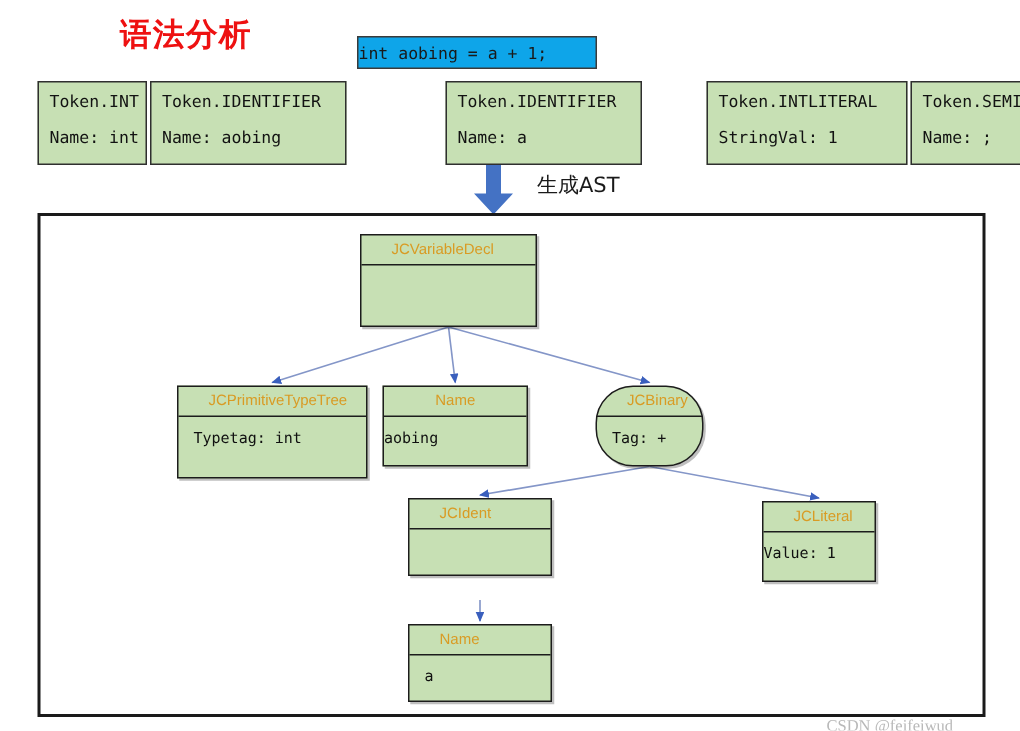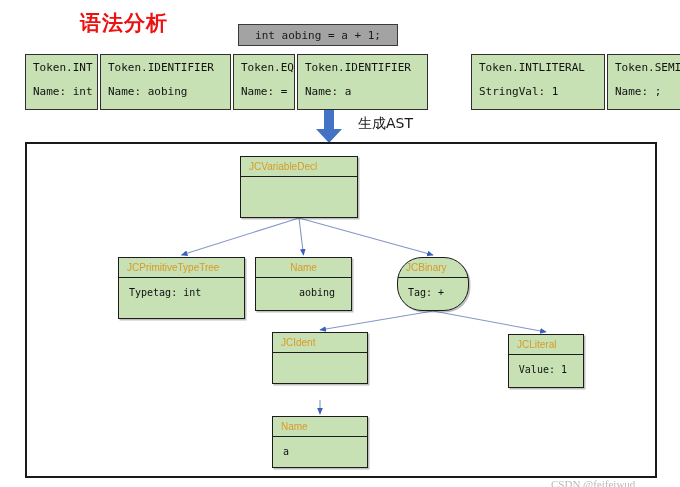--- a/index.html
+++ b/index.html
@@ -32,25 +32,25 @@
     letter-spacing: 1px;
     line-height: 26px;
     white-space: nowrap;
   }
 
   
   #code-box {
     left: 238px; top: 24px;
     width: 160px; height: 22px;
     border: 1.5px solid #3a3a3a;
-    background: #a3a3a3;
+    background: #0ea5e9;
     box-sizing: border-box;
     display: flex;
     align-items: center;
-    justify-content: center;
+    justify-content: flex-start;
   }
   #code-box .code-text {
     font-family: "DejaVu Sans Mono", monospace;
     font-size: 11px;
     color: #1a1a1a;
     white-space: nowrap;
   }
 
   
   #token-strip {
@@ -110,33 +110,33 @@
     box-sizing: border-box;
     box-shadow: 1.5px 1.5px 0 rgba(0,0,0,0.25);
   }
   .ast-node .n-head {
     height: 19px;
     line-height: 19px;
     border-bottom: 1.6px solid #1c1c1c;
     color: #d99b24;
     font-family: "Liberation Sans", sans-serif;
     font-size: 10px;
-    padding: 0 8px;
+    padding: 0 20px;
     white-space: nowrap;
     overflow: hidden;
   }
   .ast-node .n-head.center { text-align: center; padding: 0; }
   .ast-node .n-body {
     font-family: "DejaVu Sans Mono", monospace;
     font-size: 10px;
     color: #101010;
     padding: 9px 10px 0 10px;
     white-space: nowrap;
   }
-  .ast-node .n-body.center { text-align: right; padding-left: 0; padding-right: 16px; }
+  .ast-node .n-body.center { text-align: left; padding-left: 0; padding-right: 16px; }
 
   
   #watermark {
     left: 551px; top: 478px;
     font-family: Liberation Serif, serif;
     font-size: 11px;
     color: #b9b9b9;
     white-space: nowrap;
   }
 </style>
@@ -152,24 +152,20 @@
   </div>
 
   <div id="token-strip" class="abs">
       <div class="token-box" style="left: 0px; width: 73px;">
         <div class="t-line">Token.INT</div>
         <div class="t-line second">Name: int</div>
       </div>
       <div class="token-box" style="left: 75px; width: 131px;">
         <div class="t-line">Token.IDENTIFIER</div>
         <div class="t-line second">Name: aobing</div>
-      </div>
-      <div class="token-box" style="left: 208px; width: 62px;">
-        <div class="t-line">Token.EQ</div>
-        <div class="t-line second">Name: =</div>
       </div>
       <div class="token-box" style="left: 272px; width: 131px;">
         <div class="t-line">Token.IDENTIFIER</div>
         <div class="t-line second">Name: a</div>
       </div>
       <div class="token-box" style="left: 446px; width: 134px;">
         <div class="t-line">Token.INTLITERAL</div>
         <div class="t-line second">StringVal: 1</div>
       </div>
       <div class="token-box" style="left: 582px; width: 97px;">

